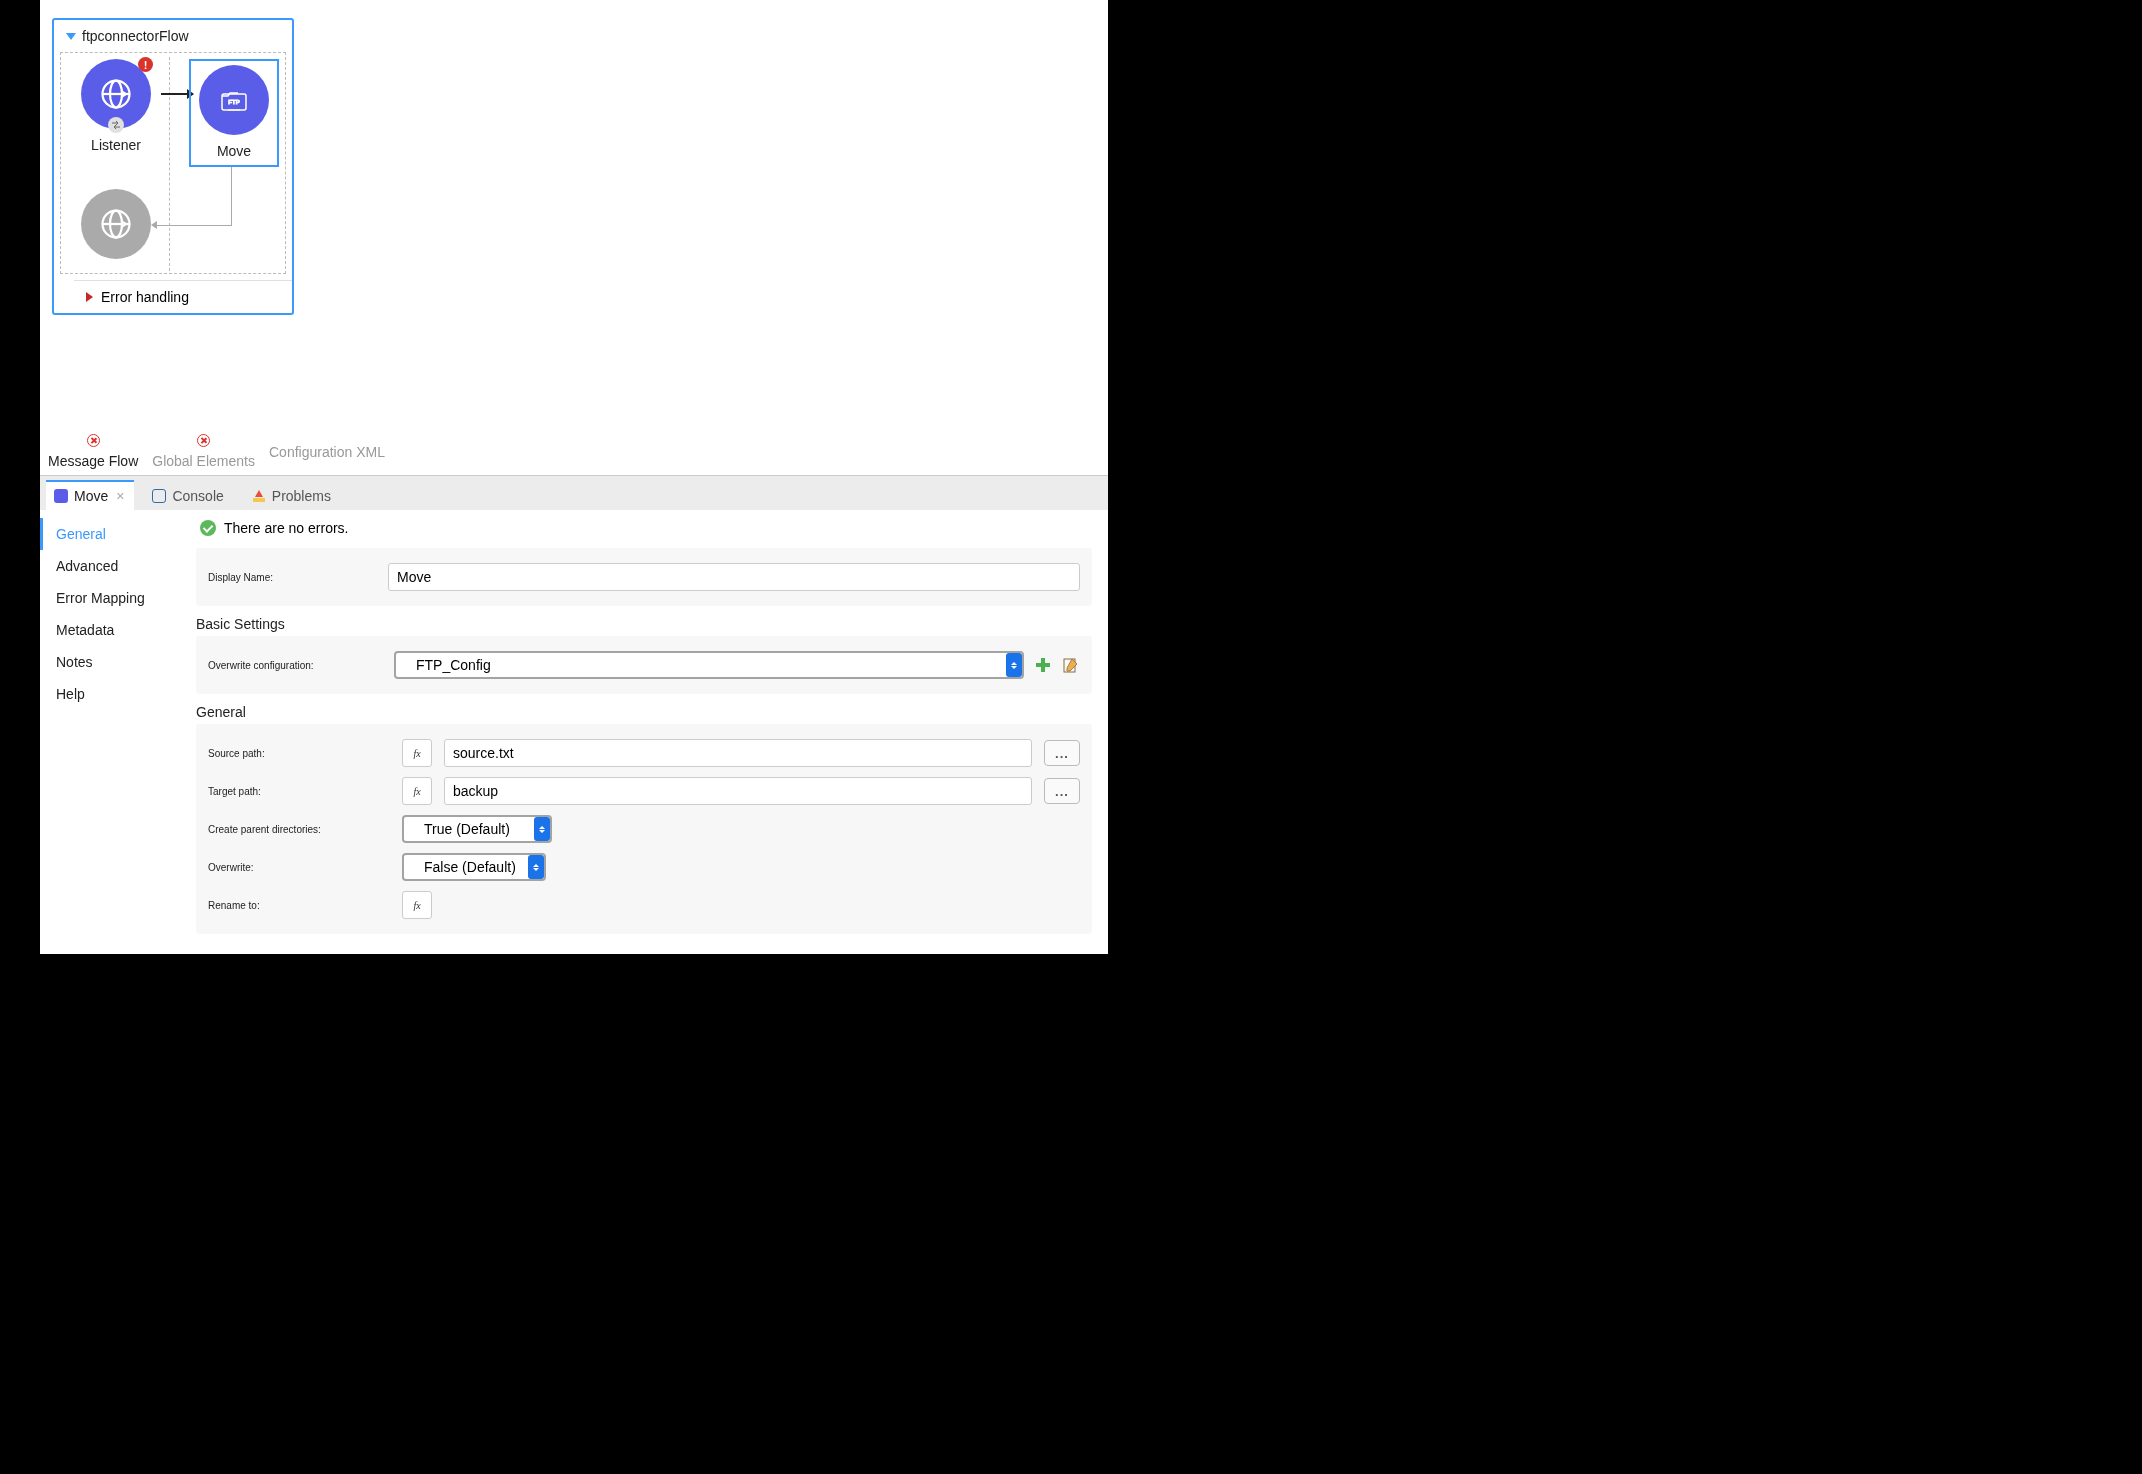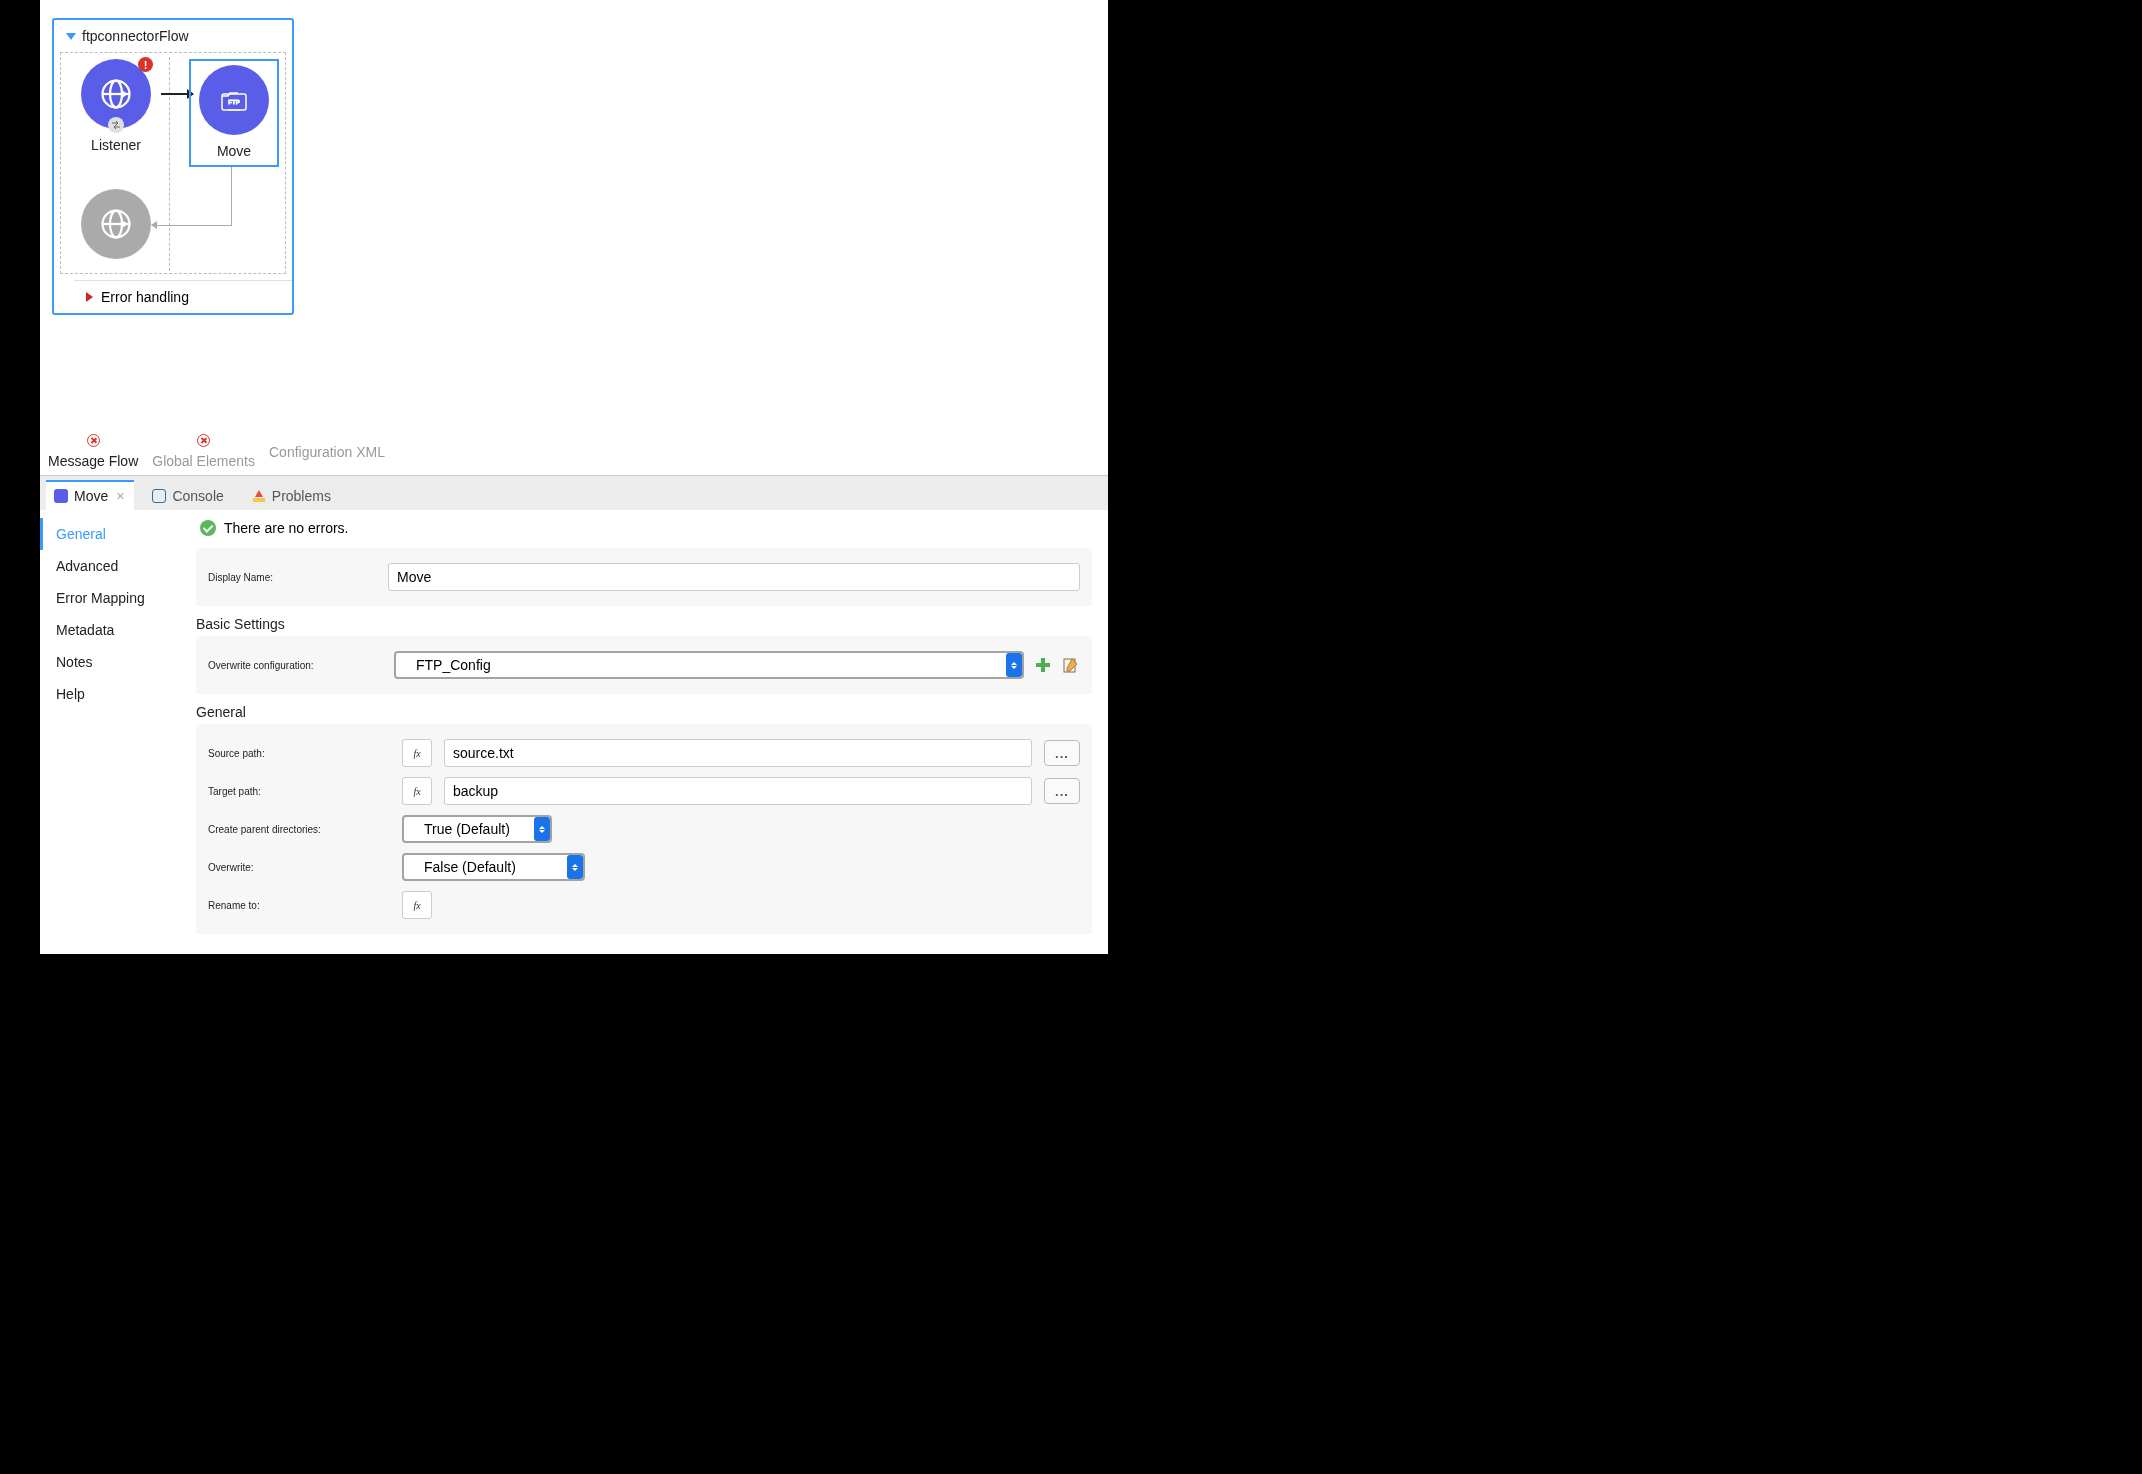--- a/index.html
+++ b/index.html
@@ -263,21 +263,21 @@
             <div class="select-wrap">
               <select style="width:150px">
                 <option>True (Default)</option>
               </select>
               <span class="sel-btn"></span>
             </div>
           </div>
           <div class="form-row wide">
             <label>Overwrite:</label>
             <div class="select-wrap">
-              <select style="width:183px">
+              <select style="width:144px">
                 <option>False (Default)</option>
               </select>
               <span class="sel-btn"></span>
             </div>
           </div>
           <div class="form-row wide">
             <label>Rename to:</label>
             <div class="fx-btn">fx</div>
           </div>
         </div>

